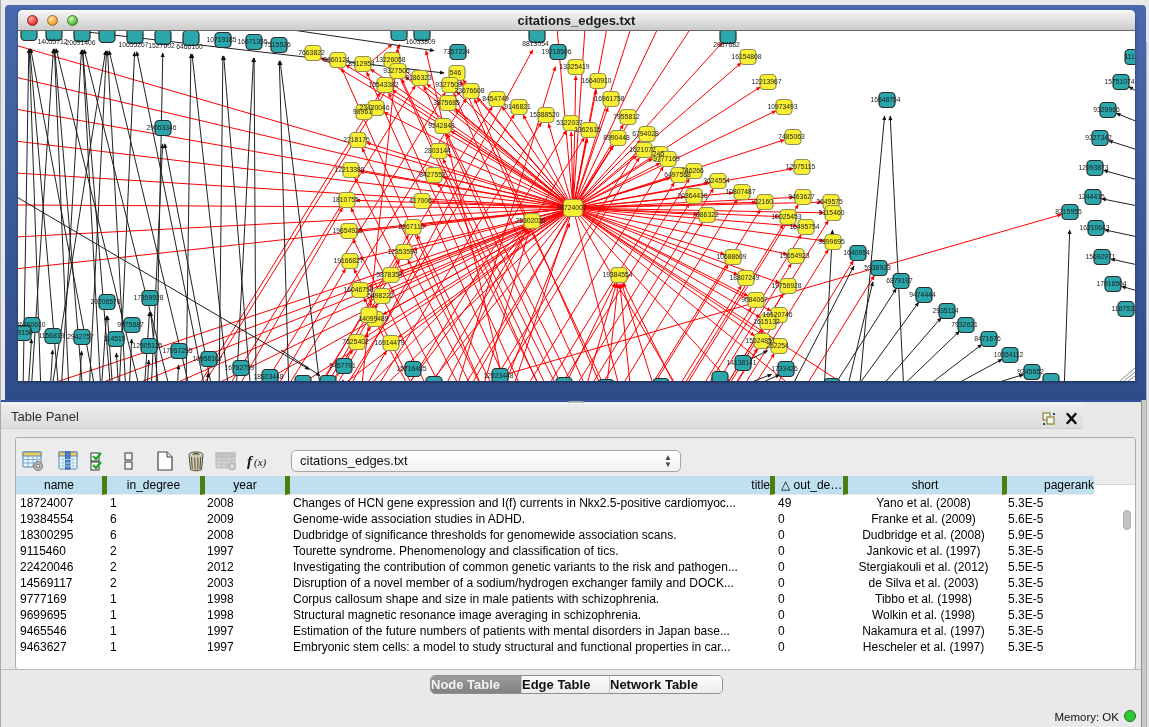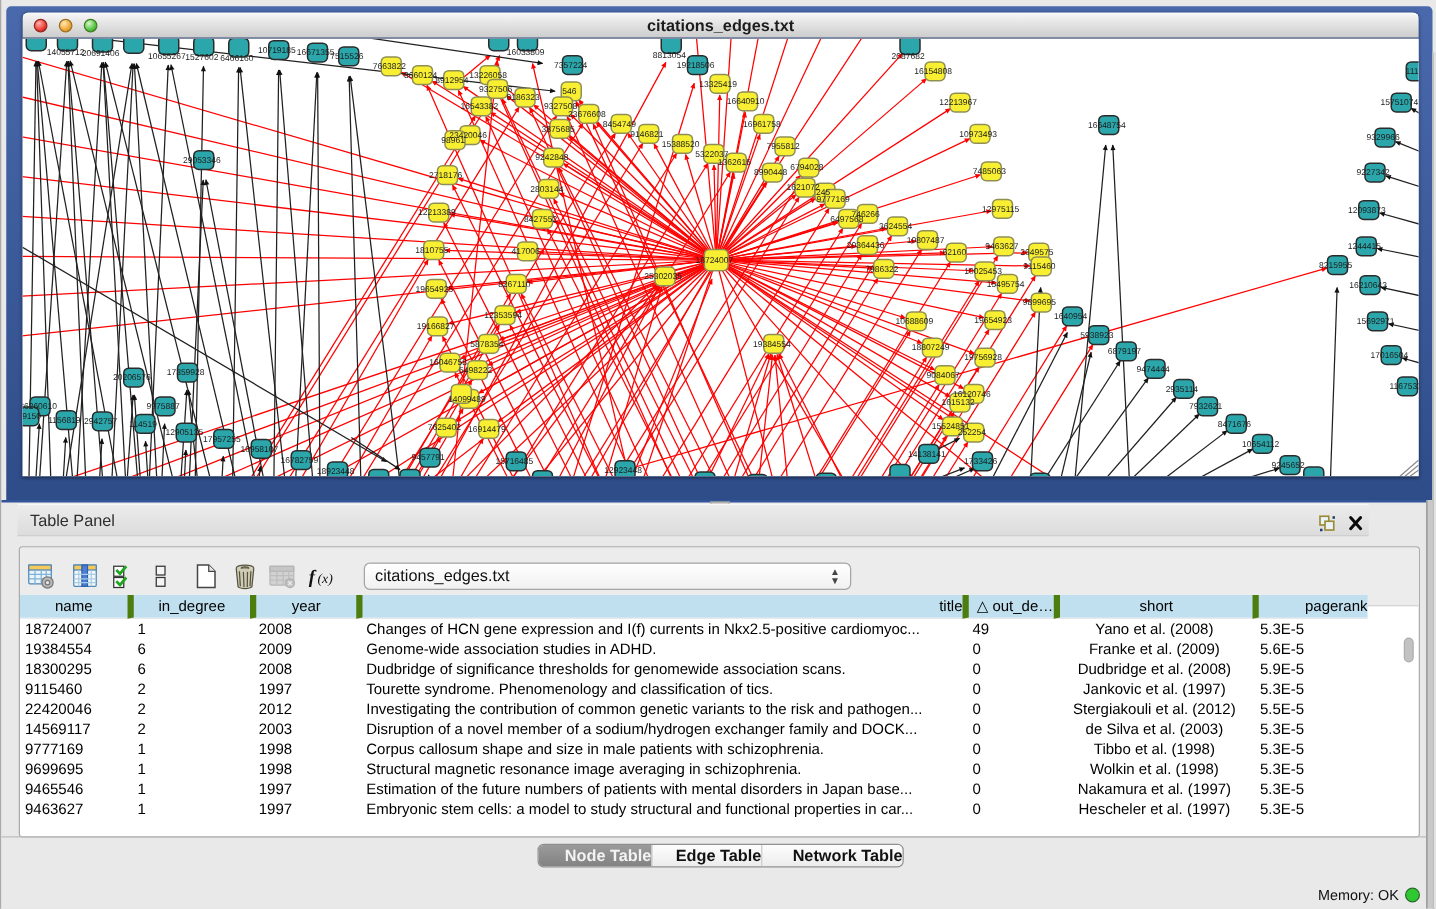--- a/index.html
+++ b/index.html
@@ -3,21 +3,21 @@
 *{margin:0;padding:0;box-sizing:border-box}
 html,body{width:1149px;height:727px;overflow:hidden;font-family:"Liberation Sans",sans-serif;background:#e9e9e9;position:relative}
 body{border-left:1px solid #a9a9a9}
 #desk{position:absolute;left:4px;top:5px;width:1141px;height:397px;background:linear-gradient(#4a69ac,#2e4c88);border-radius:4px 4px 0 0}
 #win{position:absolute;left:17px;top:10px;width:1117px;height:371px;border-radius:5px 5px 0 0;box-shadow:0 1px 3px rgba(0,0,0,.45)}
 #tbar{position:absolute;left:0;top:0;width:100%;height:21px;border-radius:5px 5px 0 0;background:linear-gradient(#f7f7f7,#cccccc);border-bottom:1px solid #666;box-shadow:inset 0 1px 0 #fdfdfd}
 #tbar .ttl{text-align:center;font-size:13px;font-weight:bold;color:#1c1c1c;line-height:21px}
 .tl{position:absolute;top:4.5px;width:11px;height:11px;border-radius:50%}
 #graph{position:absolute;left:0;top:21px;width:1117px;height:350px;background:#fff;overflow:hidden}
 #tpanel{position:absolute;left:0;top:400px;width:1149px;height:327px;background:#e9e9e9}
-#phead{position:absolute;left:13px;top:3px;width:1081px;height:26px;background:linear-gradient(#ececec,#dcdcdc);border-top:1px solid #f8f8f8;border-bottom:1px solid #cfcfcf}
+#phead{position:absolute;left:0;top:3px;width:1081px;height:26px;background:linear-gradient(#ececec,#dcdcdc);border-top:1px solid #f8f8f8;border-bottom:1px solid #cfcfcf}
 #phead span{position:absolute;left:10px;top:5px;font-size:13px;color:#2e2e2e}
 #cont{position:absolute;left:14px;top:37px;width:1121px;height:233px;border:1px solid #adadad;border-radius:3px;background:#fff;overflow:hidden}
 #tools{position:absolute;left:0;top:0;width:100%;height:47px;background:#ececec;border-bottom:1px solid #d5d5d5}
 .tic{position:absolute;top:12px}
 #combo{position:absolute;left:275px;top:12px;width:390px;height:22px;background:linear-gradient(#ffffff,#f1f1f1);border:1px solid #a5a5a5;border-radius:5px;font-size:13px;color:#111;line-height:20px;padding-left:8px}
 #combo .st{position:absolute;right:8px;top:3px;font-size:8px;color:#444;line-height:7px;text-align:center}
 table{border-collapse:separate;border-spacing:0;table-layout:fixed;width:1078px;font-size:12px;position:absolute;left:0;top:38px}
 th,td{box-sizing:border-box}
 th{background:#c0e0f0;font-weight:normal;color:#000;height:19px;border-bottom:1px solid #ebebeb;overflow:hidden;white-space:nowrap;padding:0}
 th+th{border-left:5px solid #4d7c0f}
@@ -27,21 +27,21 @@
 .c2{width:98px;padding-left:6px}
 .c3{width:85px;padding-left:5px}
 .c4{width:485px;padding-left:6px}
 .c5{width:73px;padding-left:6px}
 .c6{width:159px;text-align:center;padding-left:0}
 .c7{width:92px;padding-left:4px}
 th.c1,th.c2,th.c3{padding-left:0}
 th.c7{padding-left:0}
 #vsb{position:absolute;right:4px;top:72px;width:8px;height:20px;background:#c2c2c2;border:1px solid #aeaeae;border-radius:5px}
 #tabs{position:absolute;left:429px;top:275px;height:19px;display:flex;border:1px solid #8f8f8f;border-radius:5px;overflow:hidden;font-size:13px;font-weight:bold}
-#tabs div{text-align:right;line-height:18px;background:linear-gradient(#fdfdfd,#ececec);color:#111}
+#tabs div{text-align:left;line-height:18px;background:linear-gradient(#fdfdfd,#ececec);color:#111}
 #tabs div:nth-child(1){width:90px}
 #tabs div:nth-child(2){width:89px}
 #tabs div:nth-child(3){width:112px}
 #tabs div.sel{background:linear-gradient(#9b9b9b,#828282);color:#f3f3f3}
 #tabs div.mid{border-left:1px solid #c8c8c8;border-right:1px solid #c8c8c8}
 #mem{position:absolute;right:31px;top:311px;font-size:11.5px;color:#111}
 #dot{position:absolute;right:14px;top:310px;width:12px;height:12px;border-radius:50%;background:#2fc832;border:1.5px solid #2a6b2a}
 #redge1{position:absolute;left:1140px;top:400px;width:7px;height:327px;background:#c9c9c9;border-left:1px solid #909090;border-right:1px solid #909090}
 #redge2{position:absolute;left:1145px;top:42px;width:4px;height:685px;background:#e2e2e2;border-left:1px solid #b5b5b5}
 </style></head><body>
@@ -661,21 +661,21 @@
 </svg></span>
       <div id="combo">citations_edges.txt<span class="st">▲<br>▼</span></div>
     </div>
     <table>
       <tbody>
           <tr>
             <th class="c1">name</th>
             <th class="c2">in_degree</th>
             <th class="c3">year</th>
             <th class="c4" style="text-align:right">title</th>
-            <th class="c5" style="text-align:center">△ out_de…</th>
+            <th class="c5" style="text-align:left">△ out_de…</th>
             <th class="c6">short</th>
             <th class="c7" style="text-align:right">pagerank</th>
           </tr>
       <tr>
             <td class="c1">18724007</td>
             <td class="c2">1</td>
             <td class="c3">2008</td>
             <td class="c4">Changes of HCN gene expression and I(f) currents in Nkx2.5-positive cardiomyoc...</td>
             <td class="c5">49</td>
             <td class="c6">Yano et al. (2008)</td>

